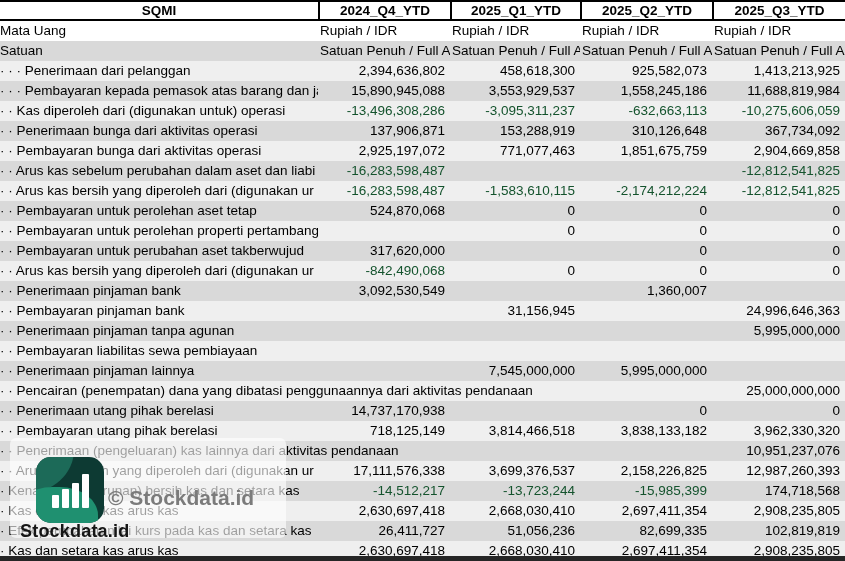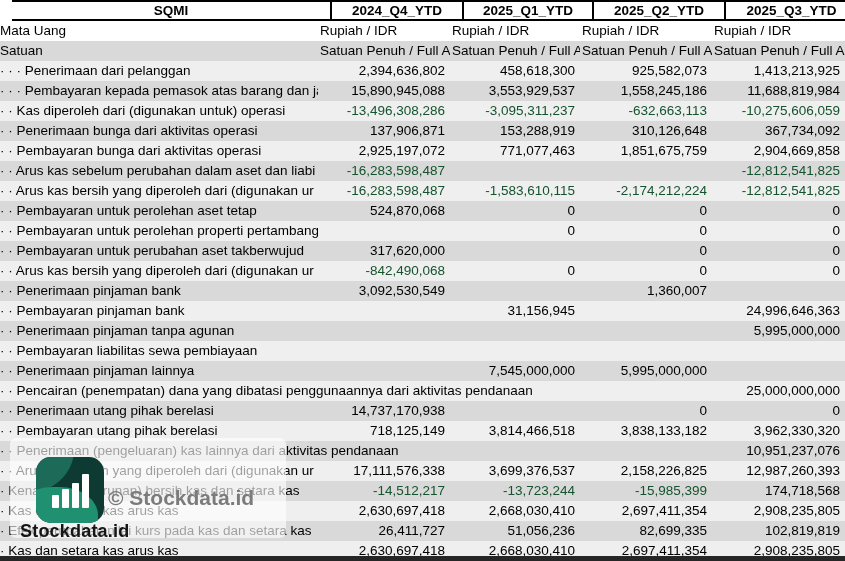--- a/index.html
+++ b/index.html
@@ -7,21 +7,21 @@
   body { font-family: "Liberation Sans", sans-serif; background: #ffffff; }
 
   .sheet { position: relative; width: 845px; height: 561px; background: #ffffff;
            font-size: 13.5px; color: #000; overflow: hidden; }
 
   .row { display: grid; grid-template-columns: 318px 132px 130px 132px 133px;
          height: 20px; line-height: 19px; }
 
   
   .row.hdr { height: 21px; line-height: 17px;
-             border-top: 2px solid #000; border-bottom: 2px solid #000; background:#fff;margin-left:12px; }
+             border-top: 2px solid #000; border-bottom: 2px solid #000; background:#fff; }
   .hcell { font-weight: bold; text-align: center; overflow: hidden; white-space: nowrap; }
   .hcell + .hcell { border-left: 2px solid #000; }
 
   
   .row.meta { background: #ffffff; }
   .row.meta.unit { background: #d9d9d9; }
   .lcell { padding-left: 2px; overflow: hidden; white-space: nowrap; }
 
   .label { white-space: nowrap; overflow: hidden; }
   .row.wide .label { overflow: visible; z-index: 1; }

